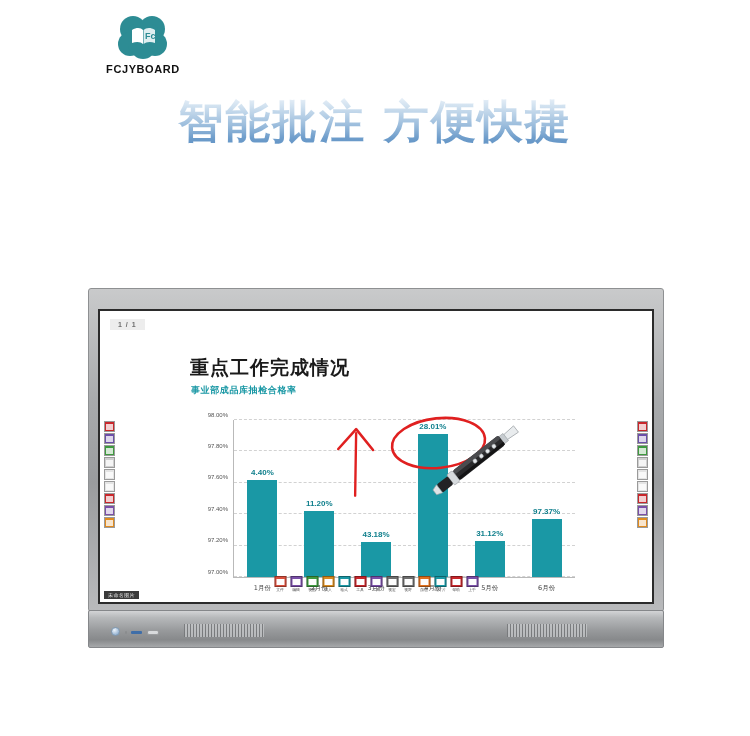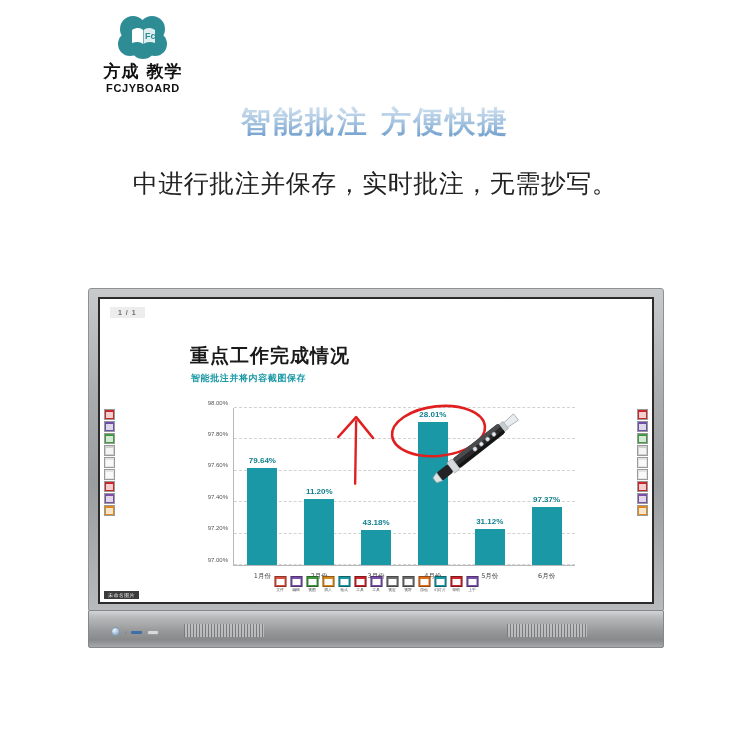--- a/index.html
+++ b/index.html
@@ -42,21 +42,21 @@
     font-weight: bold; font-size: 11px; color: #111;
     text-align: center; letter-spacing: 0.6px; line-height: 14px;
   }
 
   
   #headline {
     position: absolute; left: 0; top: 95px; width: 750px;
     text-align: center;
     font-family: "DejaVu Sans", sans-serif;
     font-weight: bold;
-    font-size: 30px; line-height: 54px;
+    font-size: 45px; line-height: 54px;
     letter-spacing: 2px;
     background: linear-gradient(180deg, #eef4fa 0%, #cfe0ef 22%, #9dbedd 55%, #6e9dcb 80%, #5d8fc2 100%);
     -webkit-background-clip: text;
     background-clip: text;
     color: transparent;
     -webkit-text-fill-color: transparent;
   }
 
   
   #subcopy {
@@ -70,21 +70,21 @@
   
   #device {
     position: absolute; left: 88px; top: 288px;
     width: 576px; height: 360px;
   }
   #device-bezel {
     position: absolute; left: 0; top: 0; width: 576px; height: 324px;
     background: linear-gradient(180deg,#c9cacb 0%,#a8aaac 35%,#9a9c9e 60%,#b9babc 100%);
     border: 1px solid #8e9092;
     border-radius: 3px;
-    padding: 8px 9px 7px 9px;
+    padding: 20px 9px 7px 9px;
   }
   #device-inner-frame {
     width: 100%; height: 100%;
     border: 2px solid #2b2b2b;
     background: #fff;
     position: relative;
     overflow: hidden;
   }
   #screen {
     position: absolute; inset: 0; background: #ffffff;
@@ -236,41 +236,39 @@
     <span class="petal p3"></span>
       <span class="petal p4"></span>
     <span class="petal p5"></span>
       <span class="petal core"></span>
     <svg id="logo-book" viewBox="0 0 25 20">
       <path d="M1 4 C6 1,10 2,12 4 L12 18 C10 16,6 15,1 17 Z" fill="#ffffff"></path>
       <path d="M24 4 C19 1,15 2,12.6 4 L12.6 18 C15 16,19 15,24 17 Z" fill="#dfeef0"></path>
       <text x="14" y="13" font-family="Liberation Sans, sans-serif" font-size="9" font-weight="bold" fill="#2d8c94">Fc</text>
     </svg>
   </div>
-  <div class="logo-cn">方成 教学</div>
   <div class="logo-en">FCJYBOARD</div>
 </div>
 
 <div id="headline">智能批注 方便快捷</div>
 
 <div id="subcopy">
-  <div>中进行批注并保存，实时批注，无需抄写。</div>
 </div>
 
 <div id="device">
 
   <div id="device-bezel">
     <div id="device-inner-frame">
       <div id="screen">
 
         <div id="page-badge">1 / 1</div>
         <div id="status-badge">未命名图片</div>
 
         <div id="slide-title">重点工作完成情况</div>
-        <div id="slide-subtitle">智能批注并将内容截图保存</div>
+        <div id="slide-subtitle">事业部成品库抽检合格率</div>
 
         <div id="chart">
           <div id="plot">
             <div id="grid-layer">
                 <div class="gridline" style="bottom: 100%;">
                   <span class="ytick" style="bottom: -0.5px;">98.00%</span>
                 </div>
                 <div class="gridline" style="bottom: 80%;">
                   <span class="ytick" style="bottom: -0.5px;">97.80%</span>
                 </div>
@@ -283,21 +281,21 @@
                 <div class="gridline" style="bottom: 20%;">
                   <span class="ytick" style="bottom: -0.5px;">97.20%</span>
                 </div>
                 <div class="gridline" style="bottom: 0%;">
                   <span class="ytick" style="bottom: -0.5px;">97.00%</span>
                 </div>
               </div>
             <div id="bars-layer">
                 <div class="bar-slot" style="left: 0%; width: 16.6667%;">
                   <div class="bar" style="height: 62%; background: rgb(26, 152, 165);"></div>
-                  <div class="bar-label" style="bottom: calc(62% + 3px);">79.64%</div>
+                  <div class="bar-label" style="bottom: calc(62% + 3px);">4.40%</div>
                   <div class="xtick">1月份</div>
                 </div>
                 <div class="bar-slot" style="left: 16.6667%; width: 16.6667%;">
                   <div class="bar" style="height: 42%; background: rgb(26, 152, 165);"></div>
                   <div class="bar-label" style="bottom: calc(42% + 3px);">11.20%</div>
                   <div class="xtick">2月份</div>
                 </div>
                 <div class="bar-slot" style="left: 33.3333%; width: 16.6667%;">
                   <div class="bar" style="height: 22%; background: rgb(26, 152, 165);"></div>
                   <div class="bar-label" style="bottom: calc(22% + 3px);">43.18%</div>

